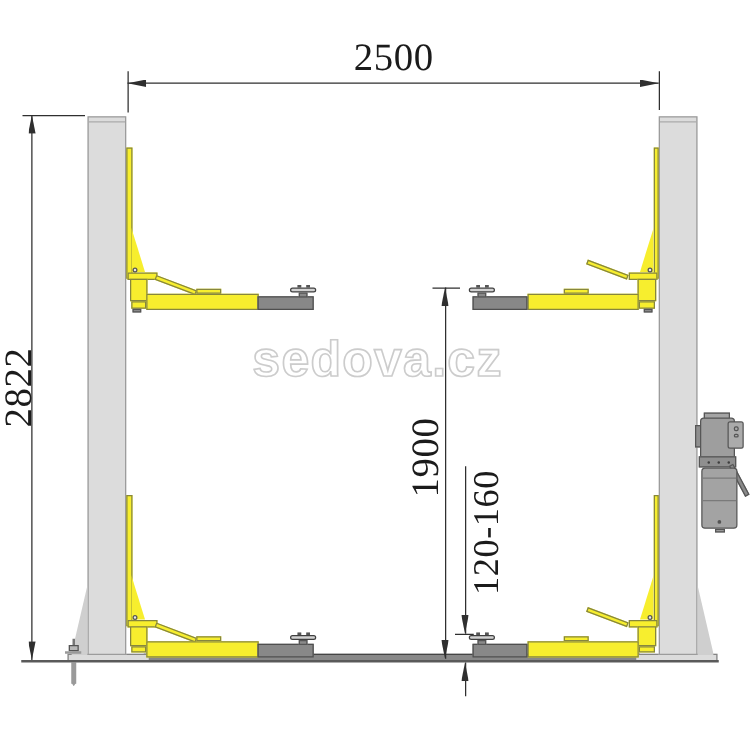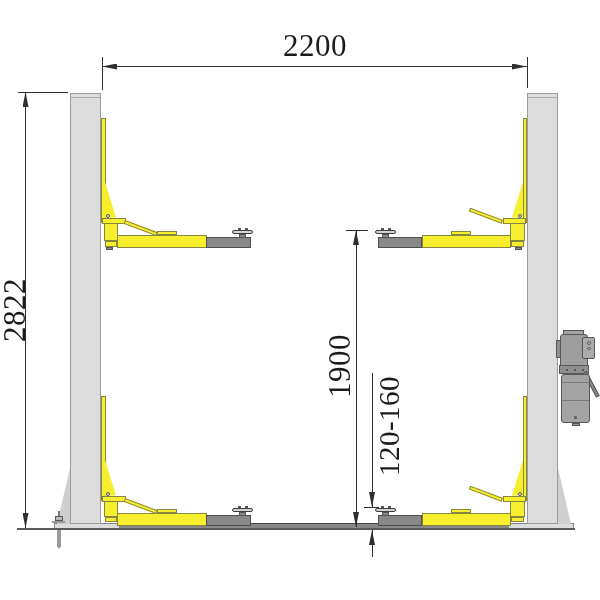--- a/index.html
+++ b/index.html
@@ -129,27 +129,28 @@
   <div class="c yellow" style="left:511px;top:517px;width:12.5px;height:5px;"></div>
   <div class="c yellow" style="left:468px;top:497.5px;width:35px;height:4px;transform:rotate(20.7deg);transform-origin:100% 0;"></div>
   <div class="c yellow" style="left:421.5px;top:512.5px;width:89.5px;height:13.5px;"></div>
   <div class="c yellow" style="left:451px;top:509px;width:20px;height:4px;"></div>
   <div class="c steel" style="left:377.5px;top:515px;width:44.5px;height:10.5px;"></div>
   <div class="c nub" style="left:380.5px;top:505.5px;width:3px;height:2.5px;"></div>
   <div class="c nub" style="left:387.5px;top:505.5px;width:3px;height:2.5px;"></div>
   <div class="c pad" style="left:375px;top:507.5px;width:21px;height:4.5px;"></div>
   <div class="c" style="left:382px;top:511.5px;width:7px;height:4px;background:#8a8a8a;border:1px solid #555;"></div>
 
+  <div class="c watermark" style="left:152px;top:262px;width:300px;height:52px;">sedova.cz</div>
 
   <div class="c ln" style="left:101.5px;top:57px;width:1px;height:33px;"></div>
   <div class="c ln" style="left:526.5px;top:57px;width:1px;height:31px;"></div>
   <div class="c ln" style="left:102px;top:66px;width:425px;height:1px;"></div>
   <div class="c aL" style="left:102px;top:63.5px;"></div>
   <div class="c aR" style="left:512px;top:63.5px;"></div>
-  <div class="c dimtxt" style="left:269px;top:29px;width:92px;height:34px;">2200</div>
+  <div class="c dimtxt" style="left:269px;top:29px;width:92px;height:34px;">2500</div>
 
   <div class="c ln" style="left:18px;top:91.5px;width:50px;height:1px;"></div>
   <div class="c ln" style="left:25px;top:92px;width:1px;height:436px;"></div>
   <div class="c aU" style="left:22.5px;top:92px;"></div>
   <div class="c aD" style="left:22.5px;top:513px;"></div>
   <div class="c dimtxt vert" style="left:-31px;top:293px;width:92px;height:34px;">2822</div>
 
   <div class="c ln" style="left:346px;top:229.5px;width:22px;height:1px;"></div>
   <div class="c ln" style="left:355.5px;top:230px;width:1px;height:297px;"></div>
   <div class="c aU" style="left:353px;top:230px;"></div>

